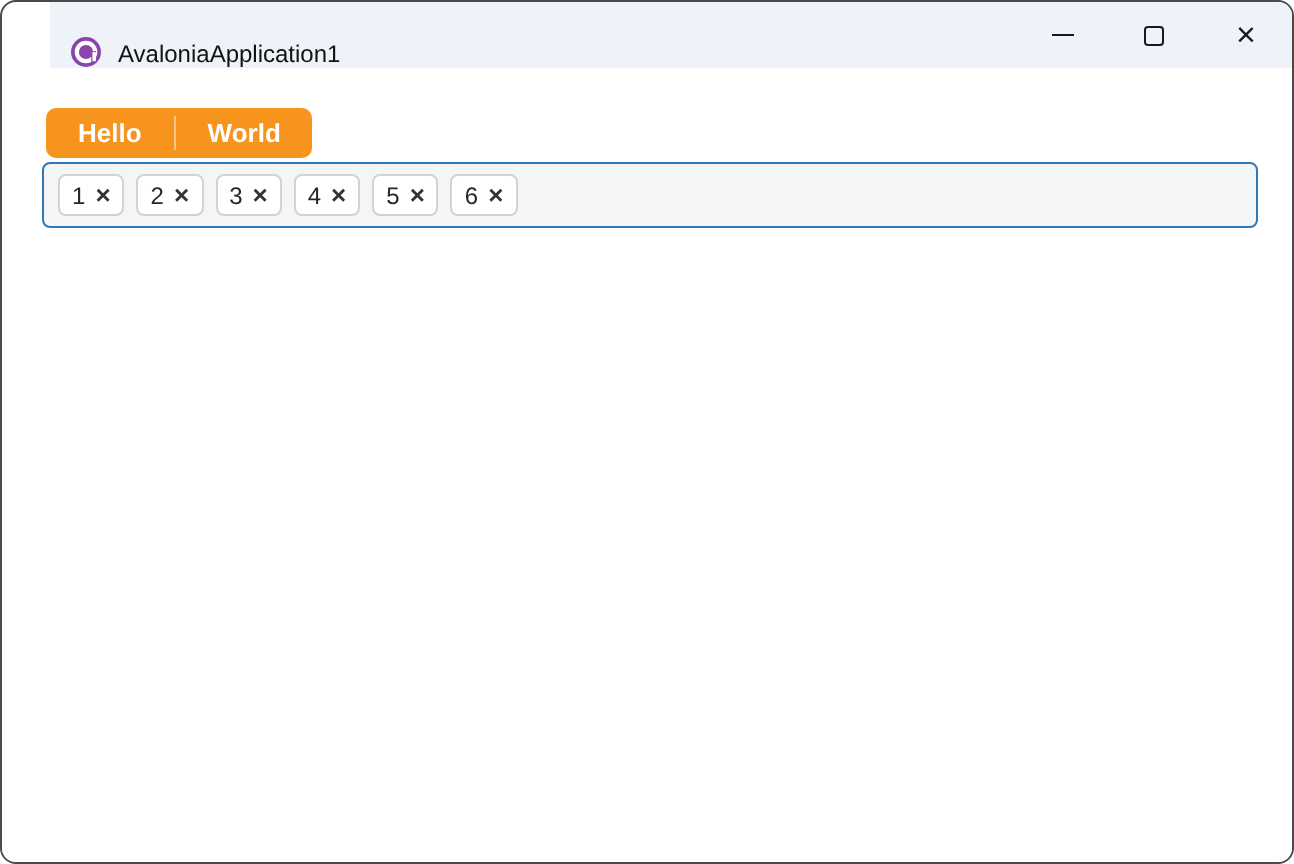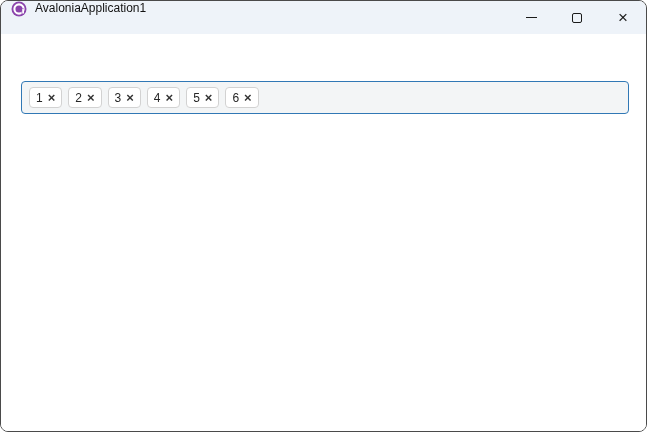--- a/index.html
+++ b/index.html
@@ -7,21 +7,21 @@
 
   .window {
     position:relative; width:647px; height:432px;
     background:#fff; border:1px solid #4a4a4a; border-radius:8px;
     overflow:hidden;
   }
 
   
   .titlebar {
     height:33px; background:#eef3f9;
-    display:flex; align-items:flex-start; padding-left:10px;
+    display:flex; align-items:flex-end; padding-left:10px;margin-left:24px;
   }
   .app-icon { width:16px; height:16px; display:inline-block; flex:0 0 auto; }
   .window-title { font-size:12px; color:#121212; margin-left:8px; white-space:nowrap; }
   .controls { margin-left:auto; display:flex; height:100%; }
   .ctrl-btn {
     width:46px; height:100%; border:none; background:transparent;
     display:flex; align-items:center; justify-content:center; cursor:default;
   }
   .min-glyph { width:11px; height:1px; background:#1a1a1a; display:inline-block; }
   .max-glyph { width:10px; height:10px; border:1px solid #1a1a1a; border-radius:2px; display:inline-block; }
@@ -84,20 +84,25 @@
         <span class="max-glyph"></span>
       </button>
       <button class="ctrl-btn">
         <span class="close-glyph">×</span>
       </button>
     </div>
   </div>
 
   <div class="content">
 
+    <div class="segmented">
+      <button class="seg-btn">Hello</button>
+      <span class="seg-divider"></span>
+      <button class="seg-btn">World</button>
+    </div>
 
     <div class="chipbox">
 
       <span class="chip">
         <span class="chip-label">1</span>
         <button class="chip-remove"><span>×</span></button>
       </span>
 
       <span class="chip">
         <span class="chip-label">2</span>

